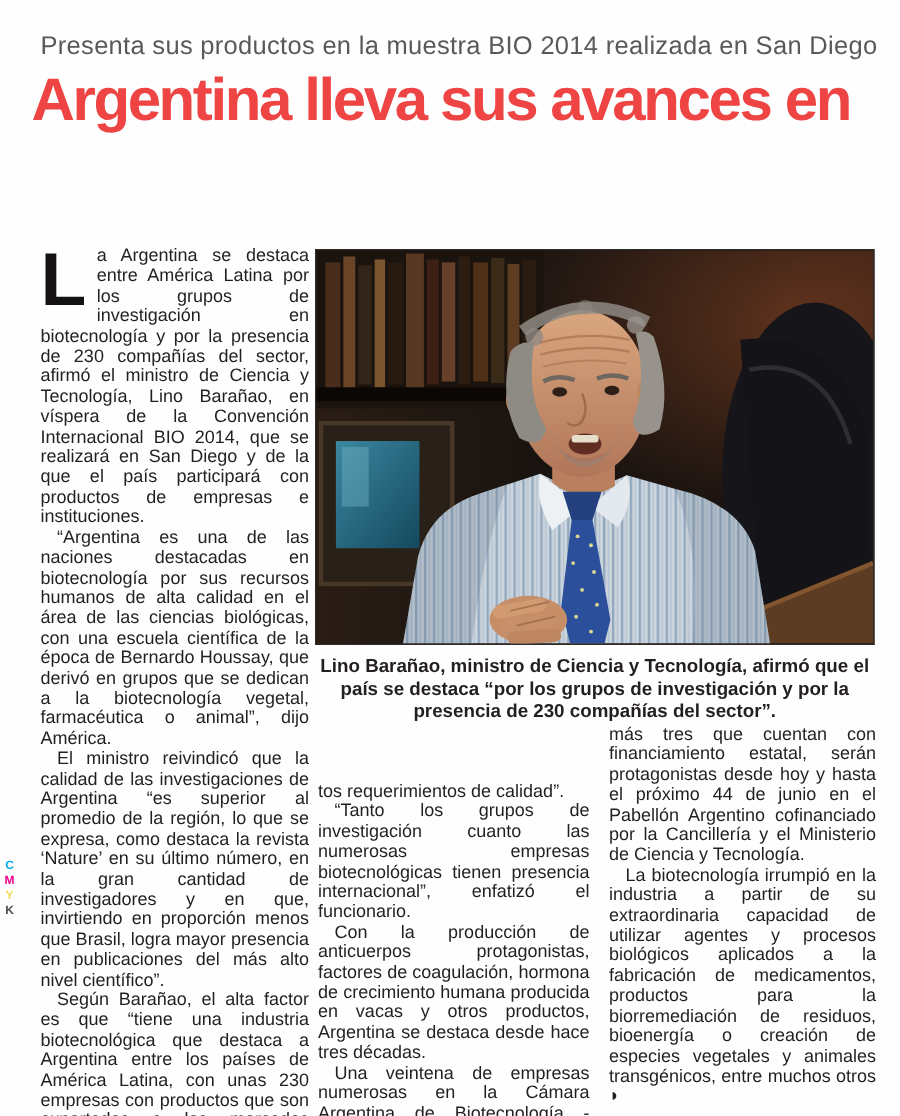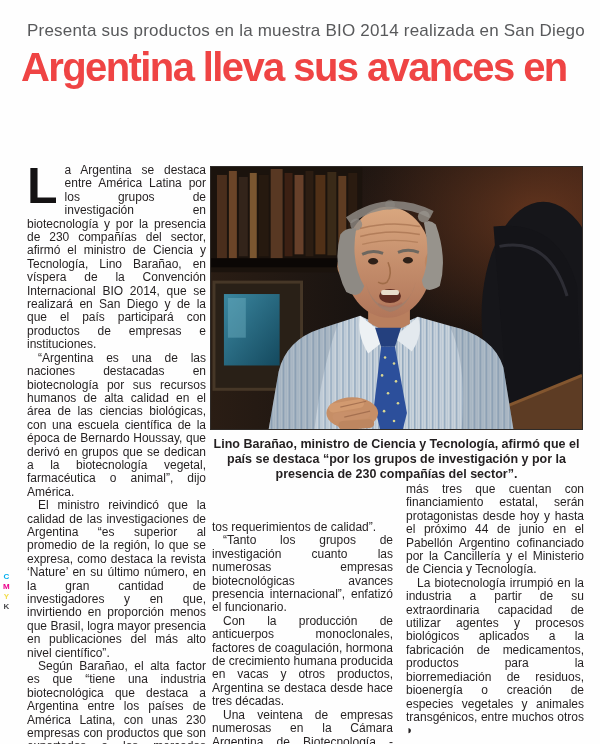--- a/index.html
+++ b/index.html
@@ -196,22 +196,22 @@
             <path d="M130 242 L 156 236 M 134 252 L 160 246" stroke="#9c684a" stroke-width="1.2" opacity="0.8"></path>
           </g>
         </g>
       </svg>
     </div>
     <div class="caption">Lino Barañao, ministro de Ciencia y Tecnología, afirmó que el país se destaca “por los grupos de investigación y por la presencia de 230 compañías del sector”.</div>
   </div>
 
   <div class="col" id="col2">
     <p class="para noindent"><b>tos requerimientos de calidad”</b><span>.</span></p>
-    <p class="para"><b>“Tanto los grupos de investigación cuanto las numerosas empresas biotecnológicas avances presencia internacional”</b><span>, enfatizó el funcionario.</span></p>
-    <p class="para"><span>Con la producción de anticuerpos monoclonales, factores de coagulación, hormona de crecimiento humana producida en vacas y otros productos, Argentina se destaca desde hace tres décadas.</span></p>
+    <p class="para"><b>“Tanto los grupos de investigación cuanto las numerosas empresas biotecnológicas tienen presencia internacional”</b><span>, enfatizó el funcionario.</span></p>
+    <p class="para"><span>Con la producción de anticuerpos protagonistas, factores de coagulación, hormona de crecimiento humana producida en vacas y otros productos, Argentina se destaca desde hace tres décadas.</span></p>
     <p class="para"><span>Una veintena de empresas numerosas en la Cámara Argentina de Biotecnología -estructurada a instancias del Ministerio-,</span></p>
   </div>
 
   <div class="col" id="col3">
     <p class="para noindent"><span>más tres que cuentan con financiamiento estatal, serán protagonistas desde hoy y hasta el próximo 44 de junio en el Pabellón Argentino cofinanciado por la Cancillería y el Ministerio de Ciencia y Tecnología.</span></p>
     <p class="para"><span>La biotecnología irrumpió en la industria a partir de su extraordinaria capacidad de utilizar agentes y procesos biológicos aplicados a la fabricación de medicamentos, productos para la biorremediación de residuos, bioenergía o creación de especies vegetales y animales transgénicos, entre muchos otros </span><span class="endmark">◗</span></p>
   </div>
 
 </div>
 

